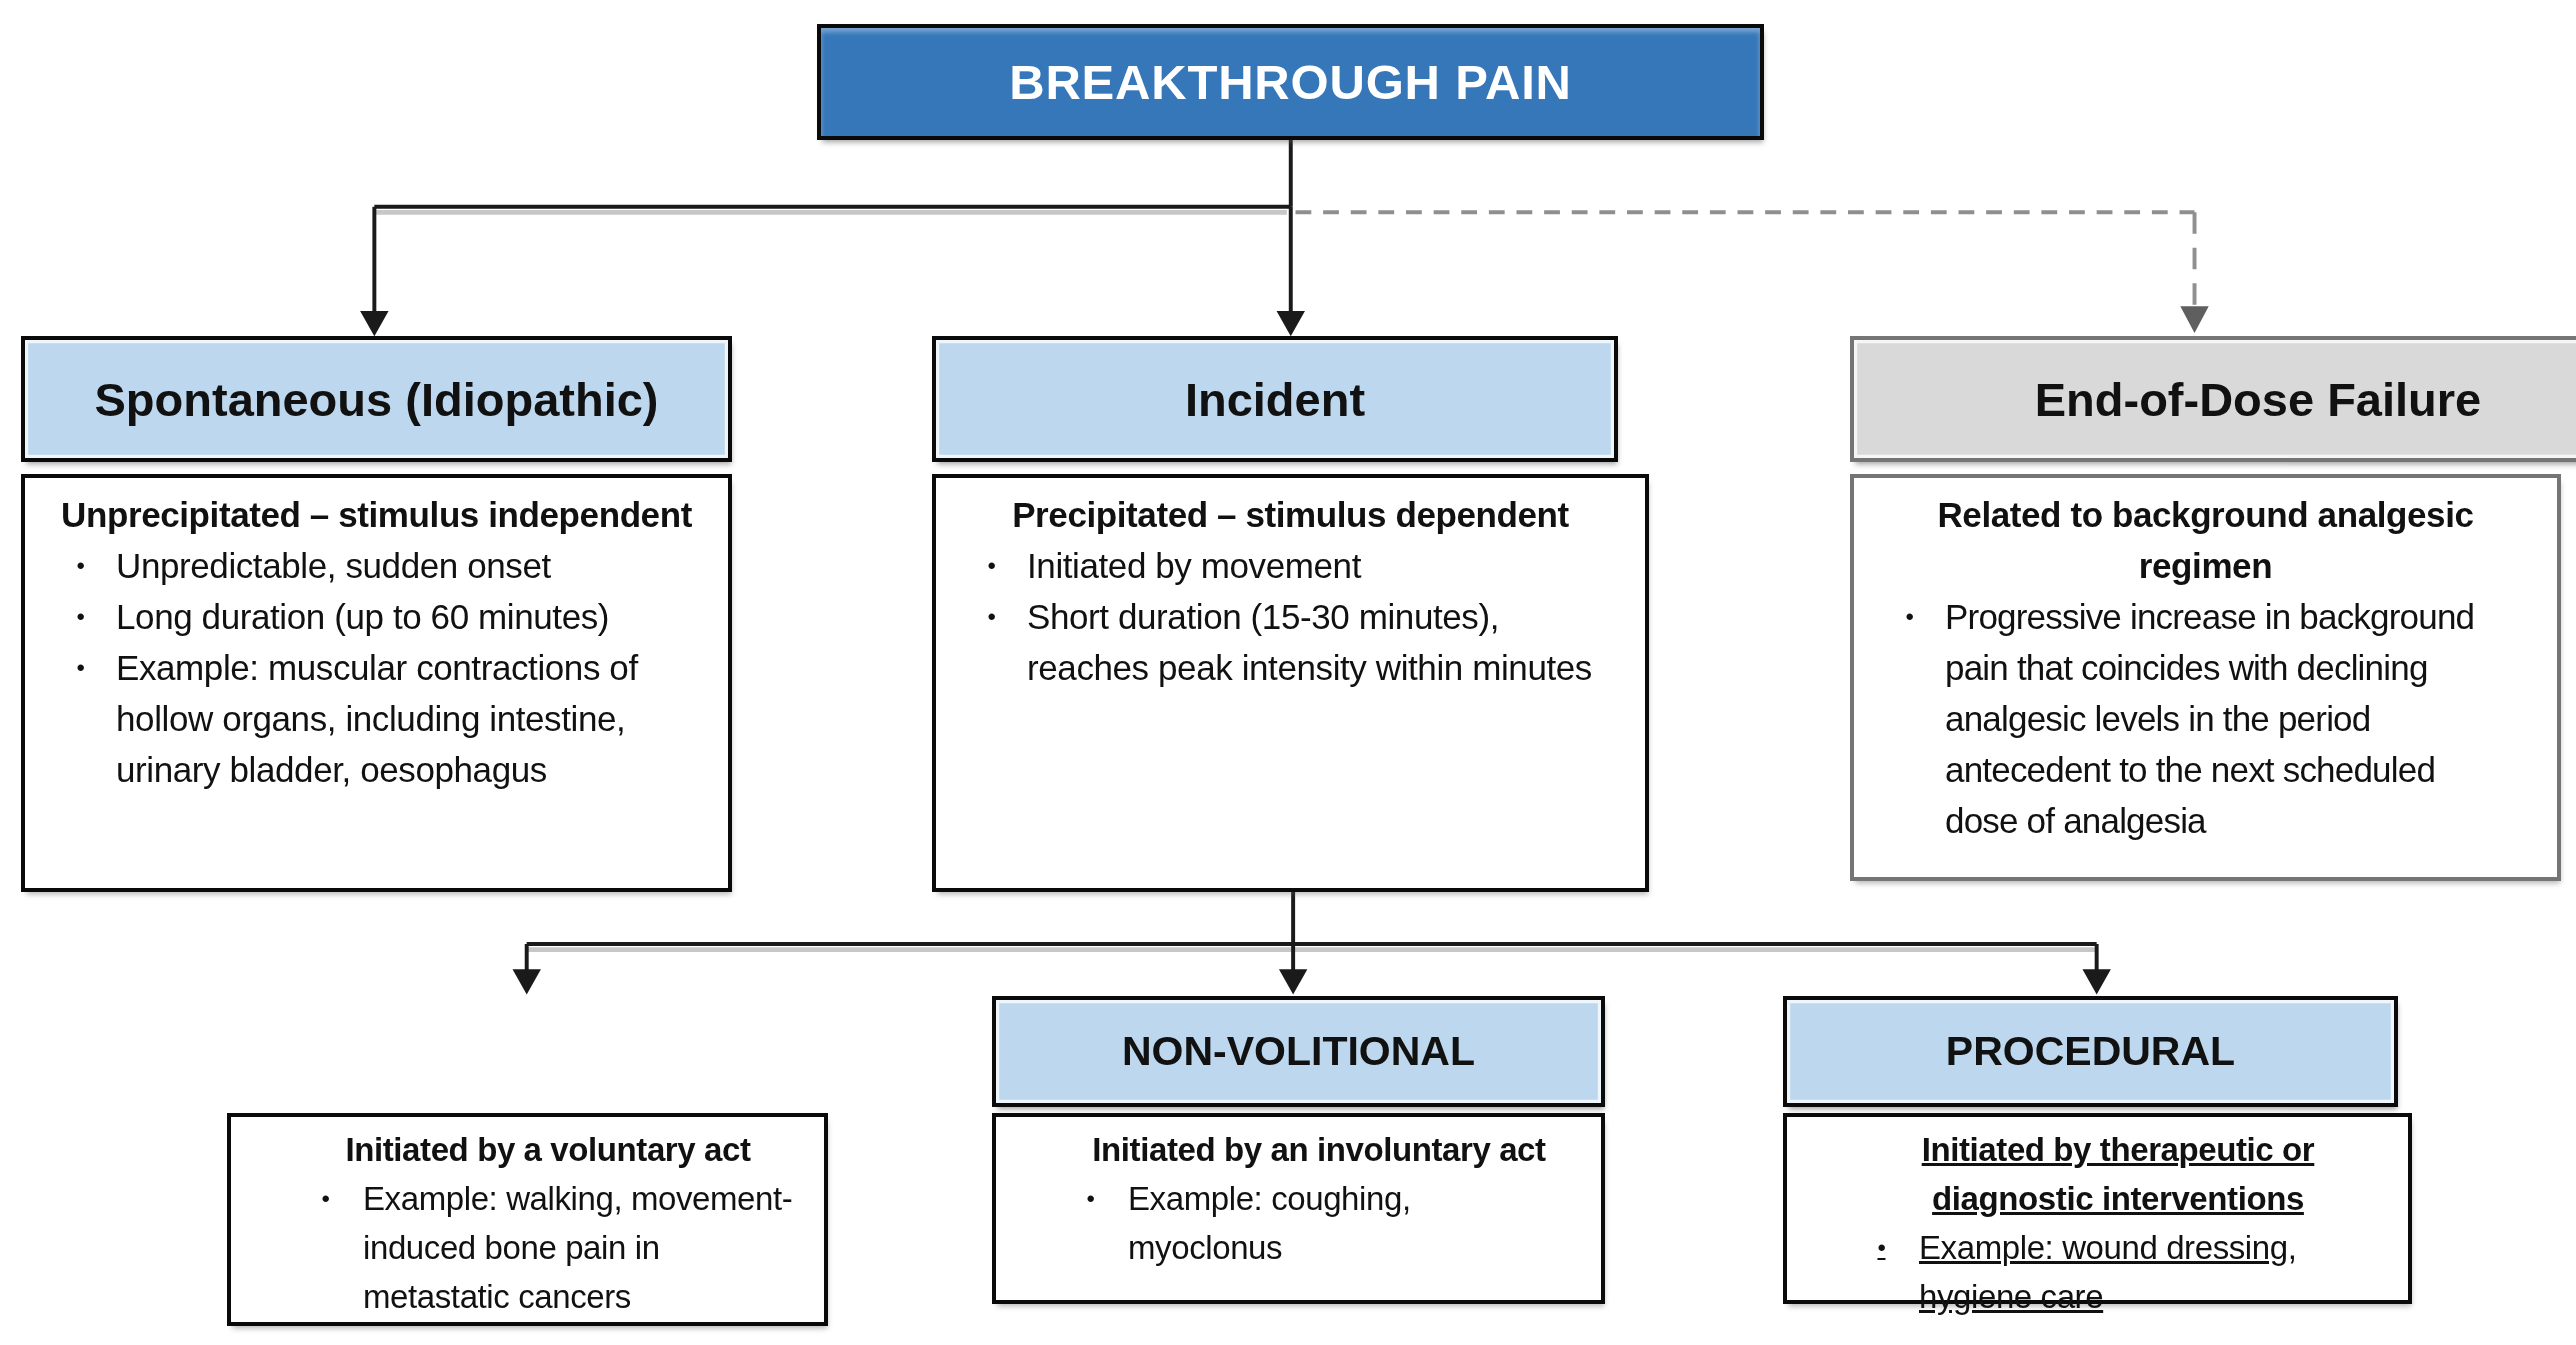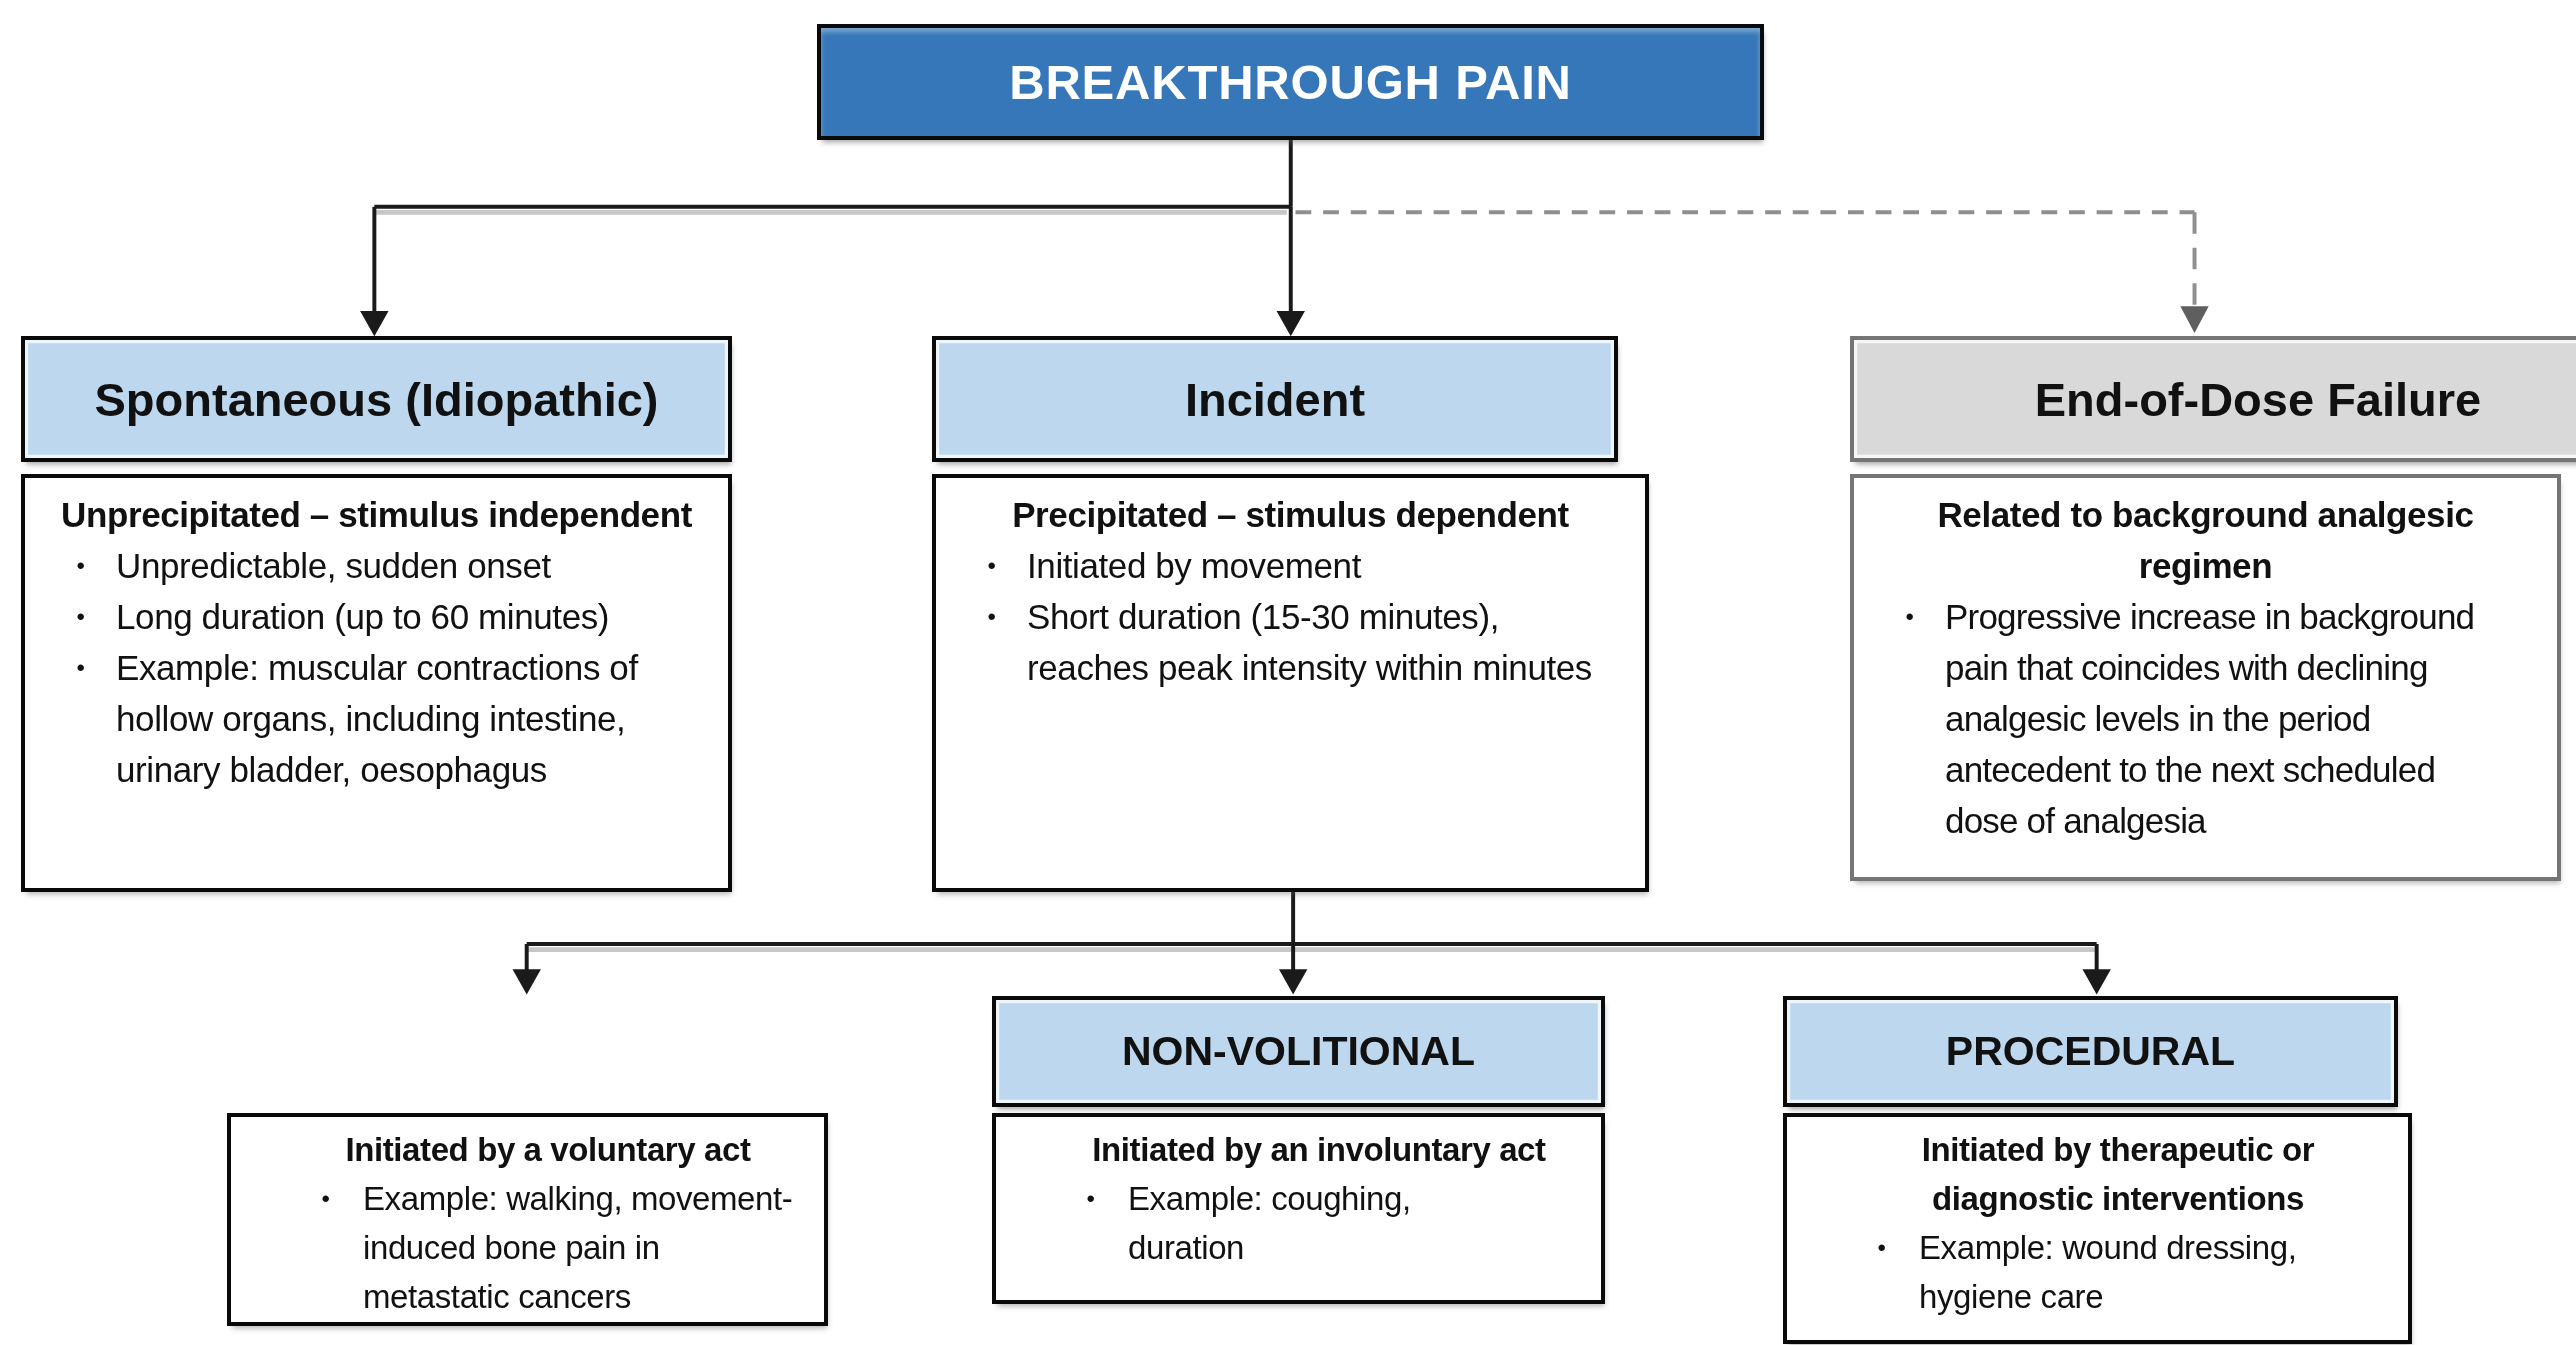--- a/index.html
+++ b/index.html
@@ -159,28 +159,28 @@
     </div>
   </div>
 
   <div class="box hdr hdr-blue hdr-row3" style="left:992px;top:996px;width:613px;height:111px;">
     <span>NON-VOLITIONAL</span>
   </div>
   <div class="box body-box row3" style="left:992px;top:1113px;width:613px;height:191px;">
     <div class="body-heading">Initiated by an involuntary act</div>
     <div class="bullet">
       <span class="dot">•</span>
-      <span class="txt narrow">Example: coughing, duration</span>
+      <span class="txt narrow">Example: coughing, myoclonus</span>
     </div>
   </div>
 
   <div class="box hdr hdr-blue hdr-row3" style="left:1783px;top:996px;width:615px;height:111px;">
     <span>PROCEDURAL</span>
   </div>
-  <div class="box body-box row3" style="left:1783px;top:1113px;width:629px;height:231px;">
+  <div class="box body-box row3" style="left:1783px;top:1113px;width:629px;height:191px;text-decoration:underline;">
     <div class="body-heading">Initiated by therapeutic or diagnostic interventions</div>
     <div class="bullet">
       <span class="dot">•</span>
       <span class="txt">Example: wound dressing, hygiene care</span>
     </div>
   </div>
 
 </div>
 
 

